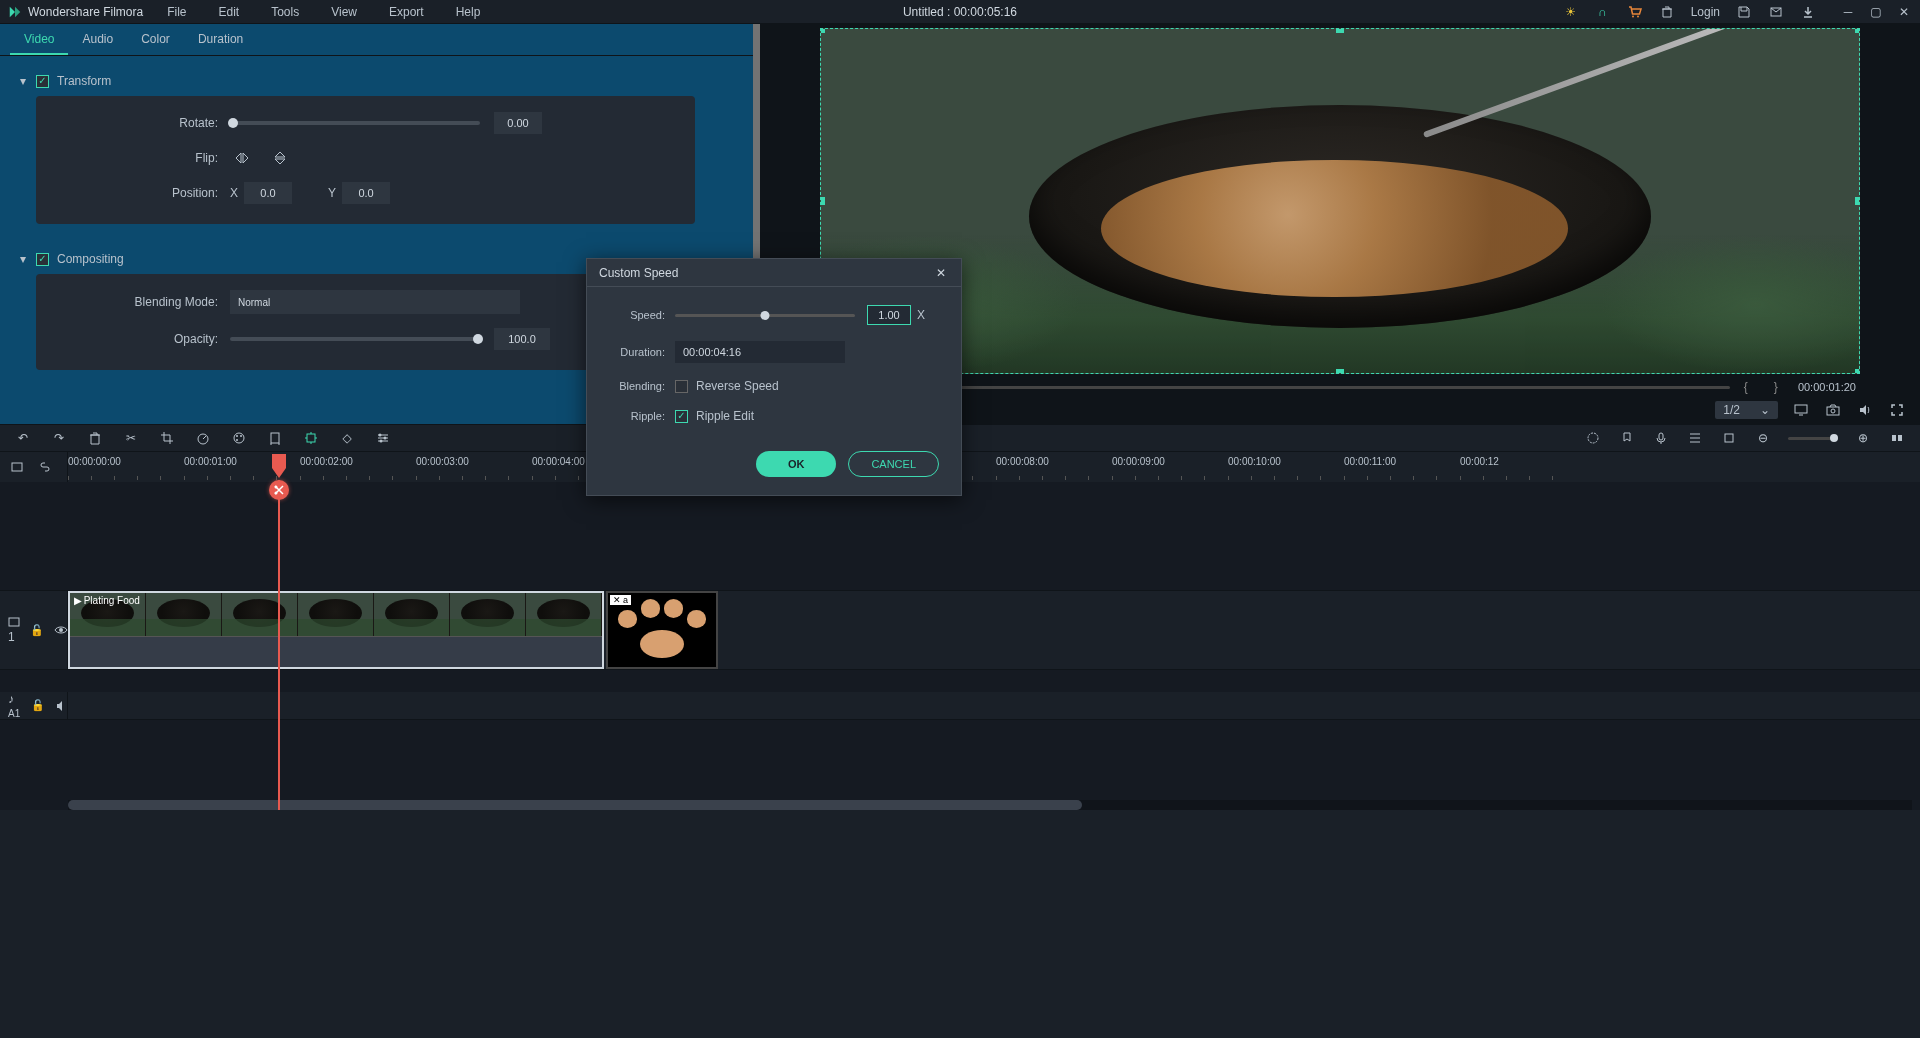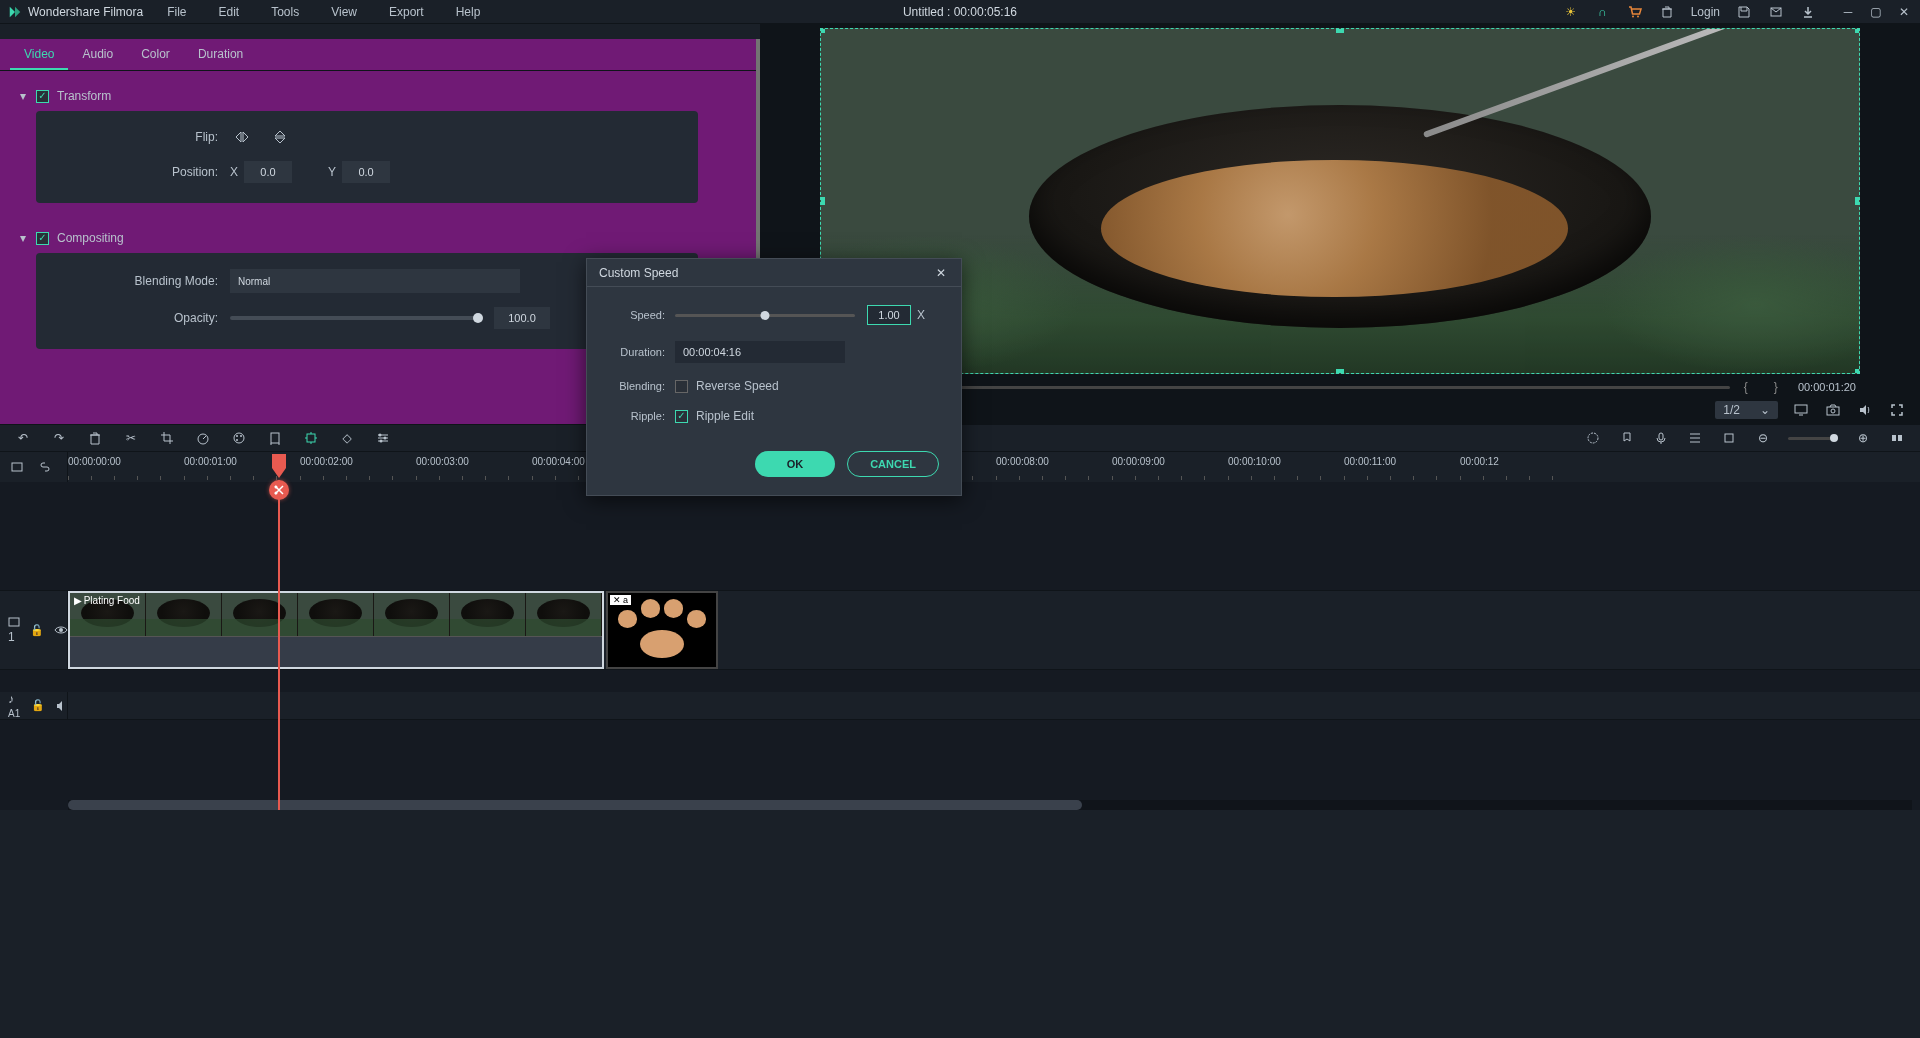--- a/index.html
+++ b/index.html
@@ -7,21 +7,21 @@
 .titlebar { height: 24px; background: #1a2028; display: flex; align-items: center; padding: 0 8px; border-bottom: 1px solid #0f1419; }
 .logo { width: 14px; height: 14px; margin-right: 6px; }
 .app-name { color: #d0d8e0; font-size: 12px; margin-right: 24px; }
 .menu-items { display: flex; gap: 32px; }
 .menu-item { color: #b8c2cc; cursor: pointer; }
 .title-center { position: absolute; left: 50%; transform: translateX(-50%); color: #d0d8e0; }
 .title-right { margin-left: auto; display: flex; align-items: center; gap: 16px; }
 .title-icon { width: 16px; height: 16px; display: flex; align-items: center; justify-content: center; cursor: pointer; color: #b8c2cc; }
 .win-controls { display: flex; gap: 12px; margin-left: 8px; }
 .main-area { display: flex; height: 400px; }
-.inspector { width: 760px; background: #701a75; border-right: 4px solid #737373; overflow-y: auto; margin-top: 15px; }
+.inspector { width: 760px; background: #0c4a6e; border-right: 7px solid #737373; overflow-y: auto; }
 .tabs { display: flex; border-bottom: 1px solid #0f1419; padding: 0 10px; height: 32px; }
 .tab { padding: 8px 14px; cursor: pointer; color: #b8c2cc; }
 .tab.active { color: #3dd9b0; border-bottom: 2px solid #3dd9b0; }
 .section { padding: 10px 18px; }
 .section-header { display: flex; align-items: center; gap: 8px; padding: 8px 0; cursor: pointer; }
 .chevron { width: 10px; height: 10px; display: inline-flex; align-items: center; justify-content: center; }
 .checkbox { width: 13px; height: 13px; border: 1px solid #3dd9b0; background: #2a3038; display: inline-flex; align-items: center; justify-content: center; cursor: pointer; }
 .checkbox.checked::after { content: "✓"; color: #3dd9b0; font-size: 10px; line-height: 1; }
 .checkbox.unchecked { border-color: #666; }
 .section-body { background: #232a34; border-radius: 4px; padding: 16px 24px; margin-left: 18px; margin-right: 40px; }
@@ -99,21 +99,21 @@
 .dialog-body { padding: 18px 22px 10px 22px; }
 .dlg-row { display: flex; align-items: center; margin-bottom: 16px; }
 .dlg-label { width: 66px; text-align: right; padding-right: 10px; color: #b8c2cc; font-size: 11px; }
 .dlg-slider { width: 180px; height: 3px; background: #555; border-radius: 2px; position: relative; cursor: pointer; margin-right: 12px; }
 .dlg-slider-thumb { position: absolute; width: 9px; height: 9px; background: #d0d8e0; border-radius: 50%; top: -3px; left: 50%; transform: translateX(-50%); }
 .dlg-input { width: 44px; height: 20px; background: #232a34; border: 1.5px solid #3dd9b0; color: #d0d8e0; text-align: center; font-size: 11px; margin-right: 6px; }
 .dlg-suffix { color: #b8c2cc; }
 .dlg-dur-input { width: 170px; height: 22px; background: #232a34; border: none; color: #d0d8e0; padding: 0 8px; font-size: 11px; }
 .dialog-footer { display: flex; justify-content: flex-end; gap: 12px; padding: 14px 22px 18px 22px; }
 .btn-ok { padding: 6px 32px; background: #3dd9b0; color: #1a2028; border: none; border-radius: 16px; font-weight: bold; font-size: 11px; cursor: pointer; }
-.btn-cancel { padding: 6px 22px; background: transparent; color: #3dd9b0; border: 1.5px solid #3dd9b0; border-radius: 16px; font-weight: bold; font-size: 11px; cursor: pointer; }
+.btn-cancel { padding: 6px 22px; background: transparent; color: #3dd9b0; border: 1.5px solid #3dd9b0; border-radius: 16px; font-weight: normal; font-size: 11px; cursor: pointer; }
 svg { display: block; }
 </style>
 </head>
 <body>
 
 <div class="titlebar">
   <svg class="logo" viewBox="0 0 16 16">
       <path fill="#3dd9b0" d="M2 2 L8 8 L2 14 Z"></path>
       <path fill="#2aa180" d="M8 2 L14 8 L8 14 Z"></path>
     </svg>
@@ -177,20 +177,27 @@
       <div class="tab">Duration</div>
     </div>
 
     <div class="section">
       <div class="section-header">
         <span class="chevron">▾</span>
         <span class="checkbox checked"></span>
         <span>Transform</span>
       </div>
       <div class="section-body">
+        <div class="prop-row">
+          <span class="prop-label">Rotate:</span>
+          <div class="slider">
+              <div class="slider-thumb" style="left:1%"></div>
+            </div>
+          <input class="num-input" value="0.00" style="">
+        </div>
         <div class="prop-row">
           <span class="prop-label">Flip:</span>
           <span class="flip-btn">
               <svg width="18" height="14" viewBox="0 0 18 14">
                 <path d="M8 2L3 7l5 5z M10 2l5 5-5 5z" fill="none" stroke="currentColor"></path>
               </svg>
             </span>
           <span class="flip-btn">
               <svg width="18" height="14" viewBox="0 0 18 14">
                 <path d="M4 6L9 1l5 5z M4 8l5 5 5-5z" fill="none" stroke="currentColor"></path>

